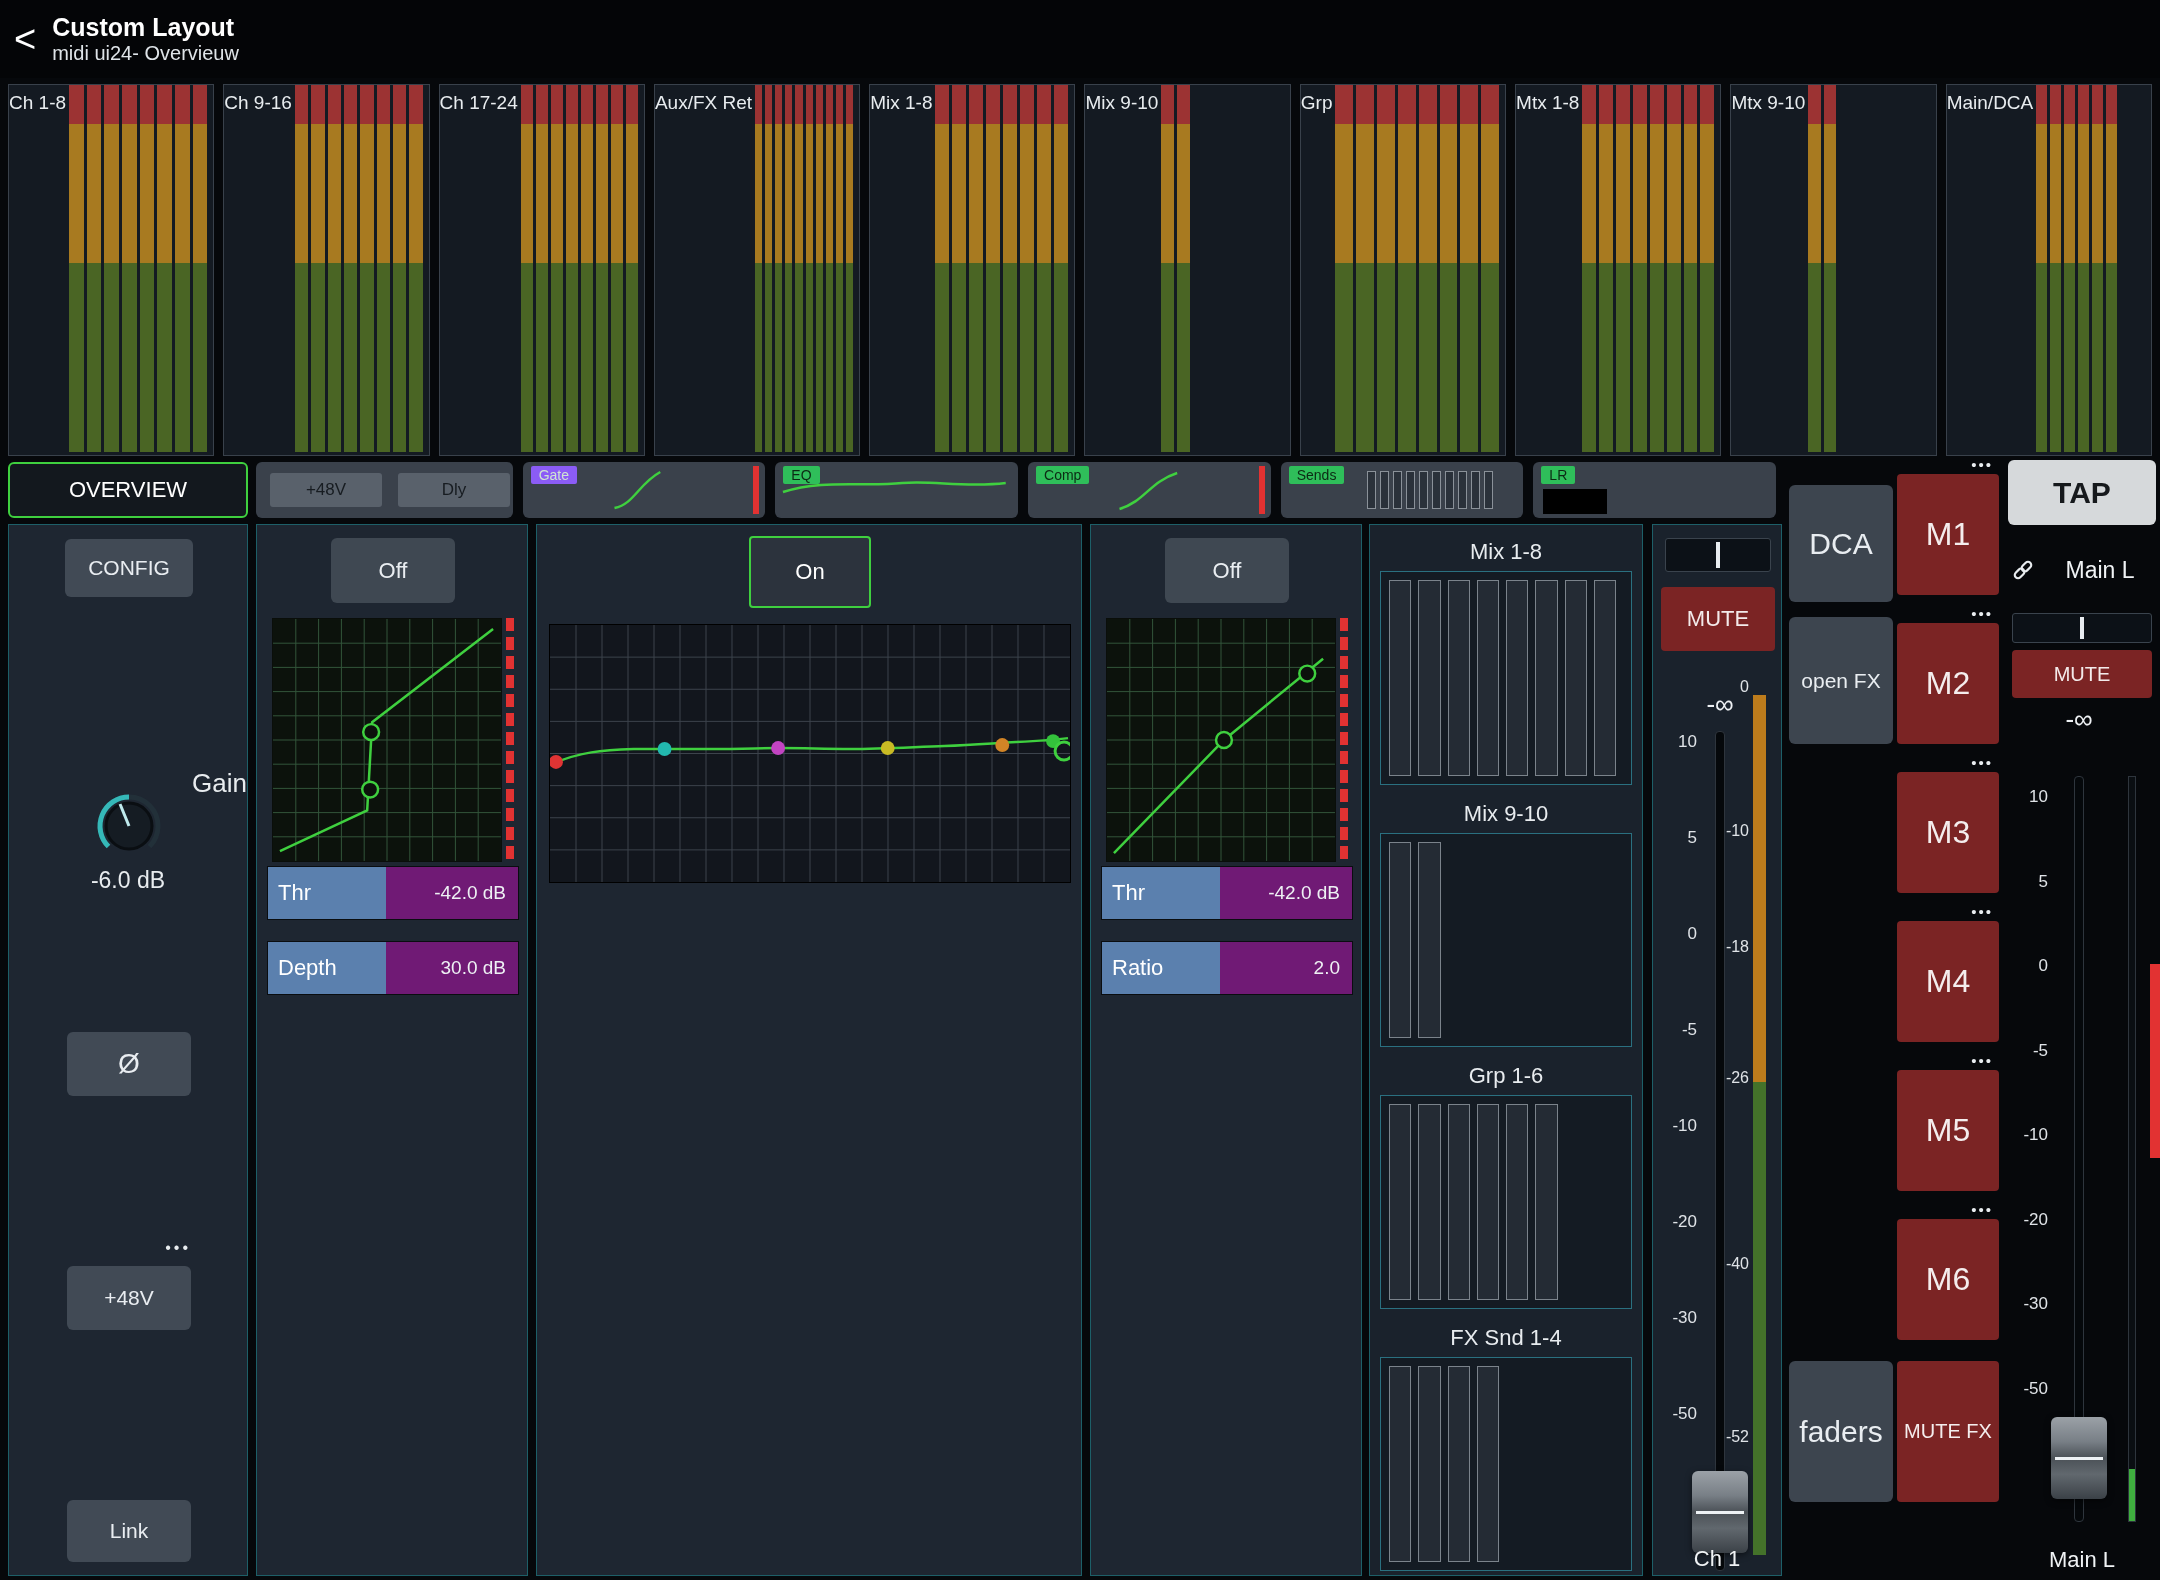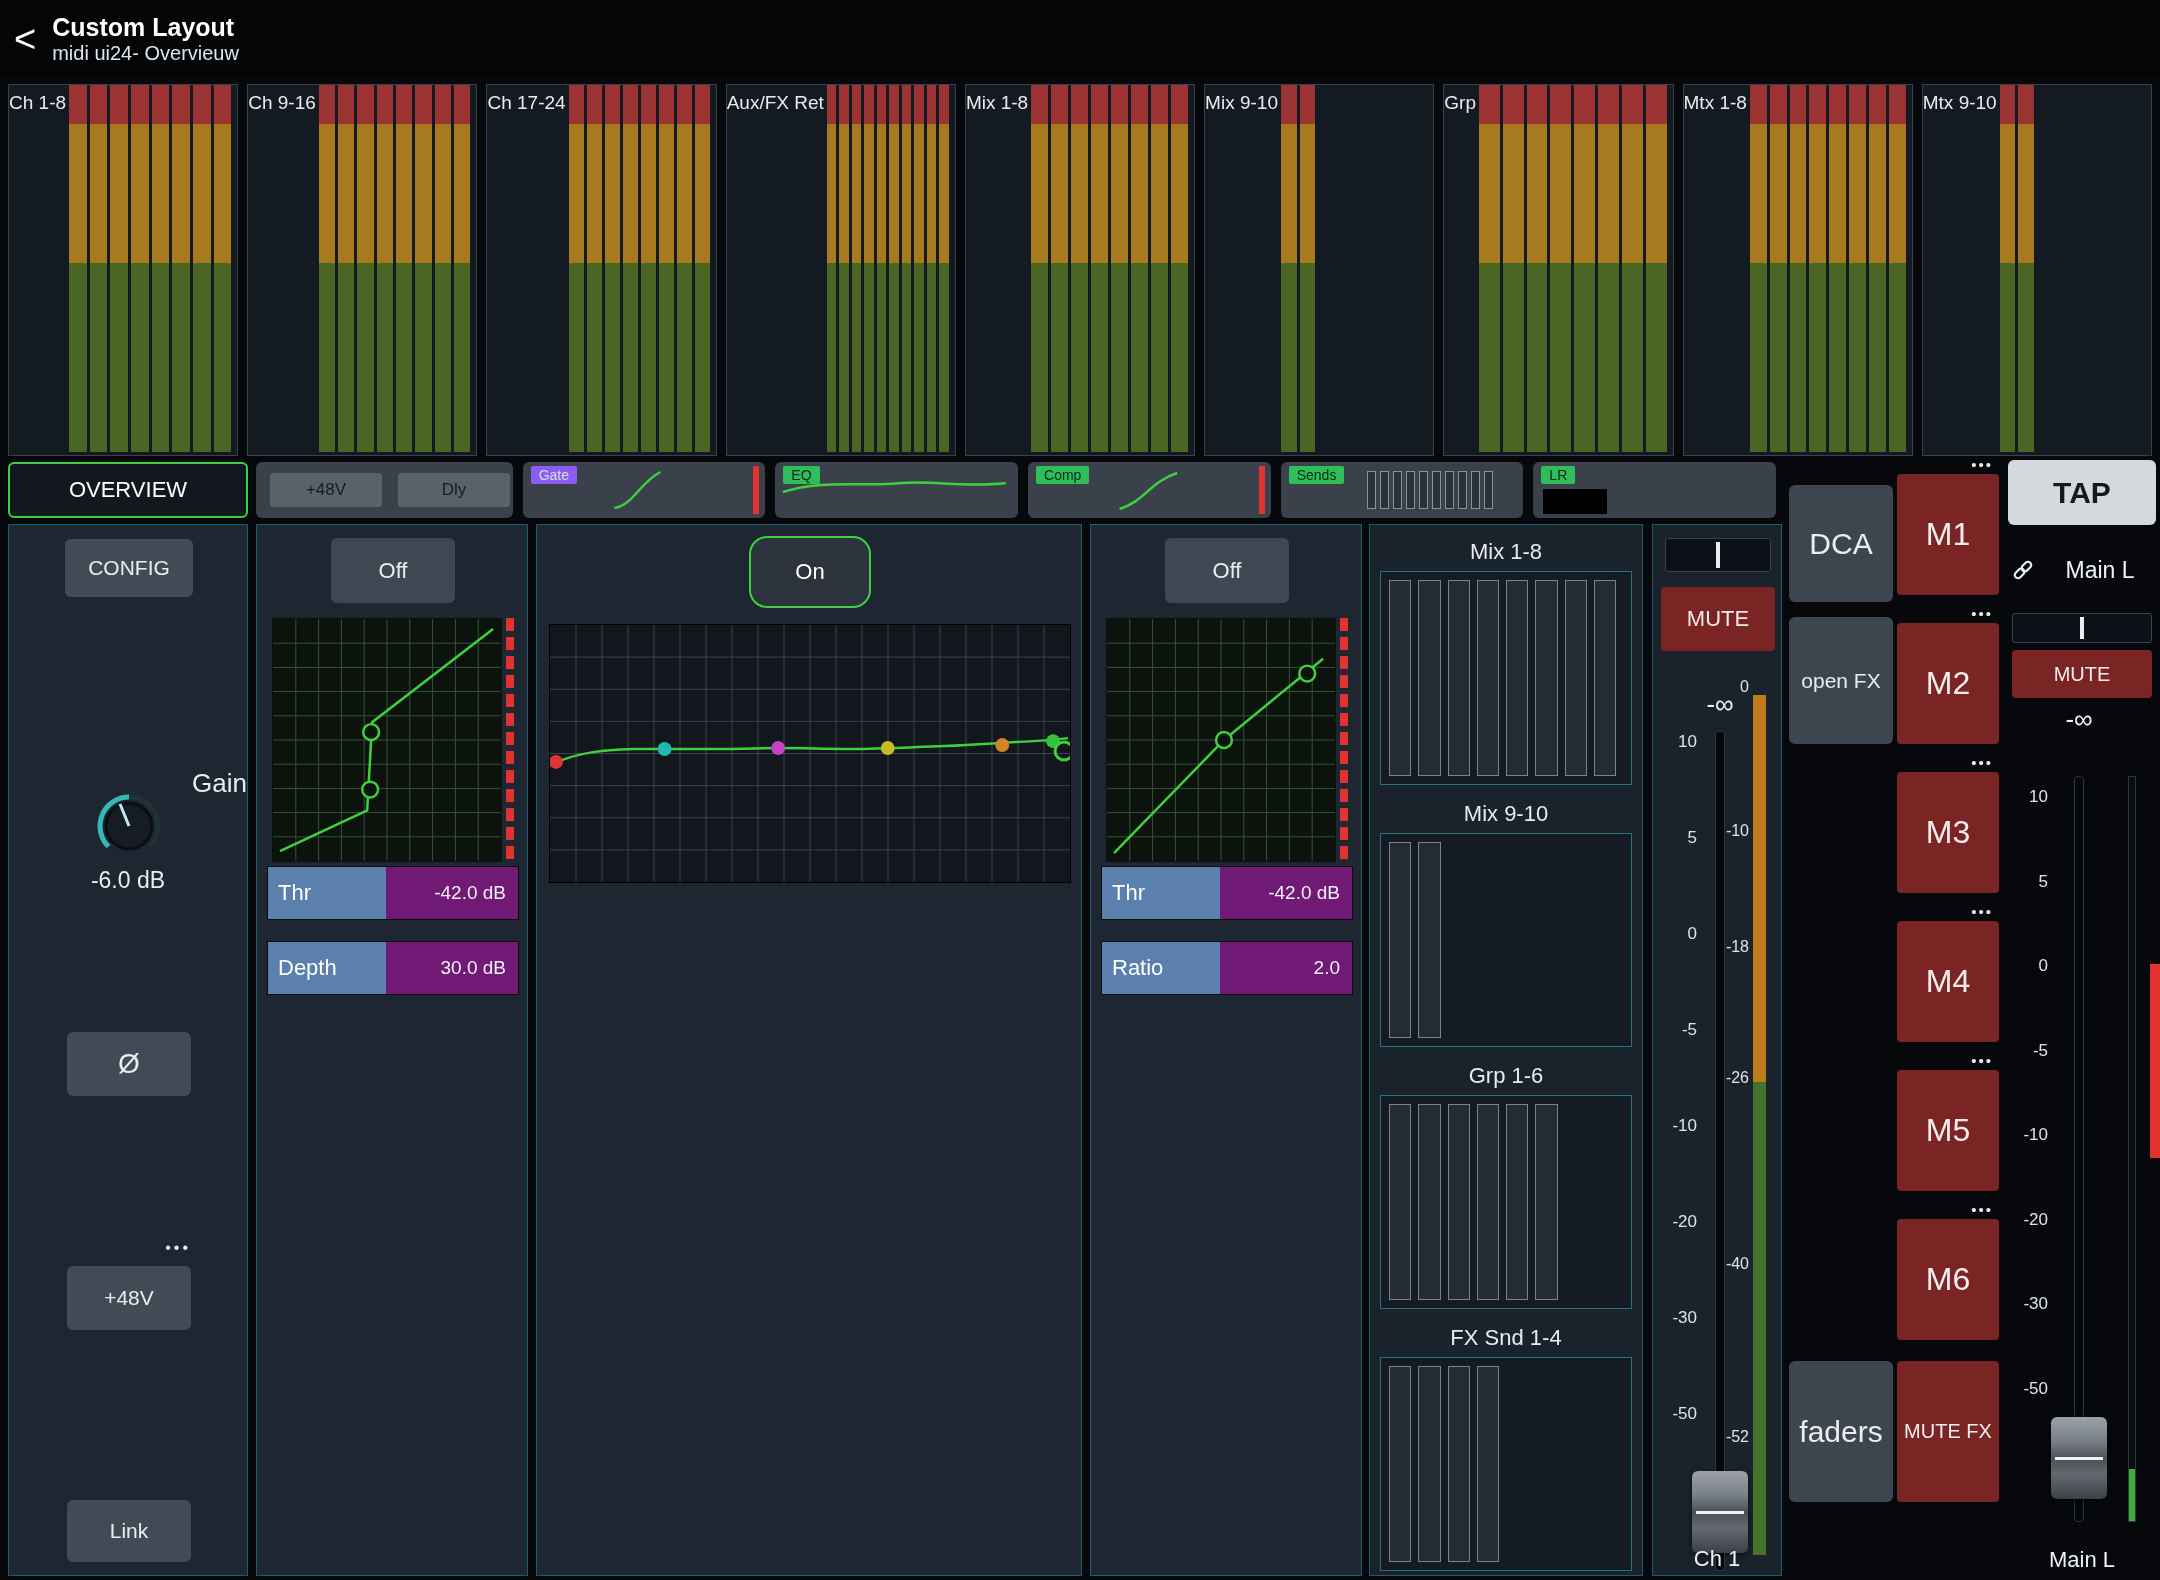--- a/index.html
+++ b/index.html
@@ -58,21 +58,21 @@
   .phase-btn{left:58px;top:507px;width:124px;height:64px;font-size:28px}
   .dots{position:absolute;left:0;top:714px;width:182px;text-align:right;font-size:16px;letter-spacing:3px;color:#e8ecef;cursor:pointer}
   .p48-btn{left:58px;top:741px;width:124px;height:64px;font-size:21px}
   .link-btn{left:58px;top:975px;width:124px;height:62px;font-size:21px}
 
   
   .state-btn{top:13px;width:124px;height:65px;font-size:22px;background:#3f4852}
   #gate-off{left:74px}
   #comp-off{left:74px}
   .on-btn{position:absolute;left:212px;top:11px;width:122px;height:72px;background:#2c333d;
-    border:2px solid var(--accent-green,#3fd03f);border-radius:18px;color:#fff;font-size:22px;font-family:inherit;cursor:pointer}
+    border:2px solid var(--accent-green,#3fd03f);border-radius:4px;color:#fff;font-size:22px;font-family:inherit;cursor:pointer}
   .graph-wrap{position:absolute;left:15px;top:93px;display:flex;gap:4px}
   svg.graph{width:230px;height:244px;background:#0c120c;border:1px solid #0a0e0a}
   .red-dash{width:8px;height:244px;background:repeating-linear-gradient(180deg,var(--clip-red,#e23232) 0 13px,rgba(0,0,0,0) 13px 19px)}
   .curve{fill:none;stroke:var(--accent-green,#3cd23c);stroke-width:2.5px;vector-effect:non-scaling-stroke}
   .node{fill:#0c120c;stroke:var(--accent-green,#3cd23c);stroke-width:2.5px}
   #eq-graph{position:absolute;left:12px;top:99px;width:522px;height:259px;background:#12161d;border:1px solid #000}
   .param-row{position:absolute;left:10px;width:252px;height:54px;display:flex;border:1px solid #0a0d10}
   .row1{top:341px}.row2{top:416px}
   .param-label{width:47%;background:var(--param-blue,#5b80ae);color:#fff;font-size:22px;display:flex;align-items:center;padding-left:10px}
   .param-value{flex:1;background:#701a75;color:#eef1f4;font-size:19px;display:flex;align-items:center;justify-content:flex-end;padding-right:12px;cursor:pointer}
@@ -240,20 +240,31 @@
           <div class="mb-bar" style="width: calc(12.5% - 3px); background: linear-gradient(rgb(156, 51, 51) 0px, rgb(156, 51, 51) 10.5%, rgb(168, 122, 32) 10.5%, rgb(168, 122, 32) 48.5%, rgb(74, 101, 36) 48.5%, rgb(74, 101, 36) 100%);"></div>
           <div class="mb-bar" style="width: calc(12.5% - 3px); background: linear-gradient(rgb(156, 51, 51) 0px, rgb(156, 51, 51) 10.5%, rgb(168, 122, 32) 10.5%, rgb(168, 122, 32) 48.5%, rgb(74, 101, 36) 48.5%, rgb(74, 101, 36) 100%);"></div>
           <div class="mb-bar" style="width: calc(12.5% - 3px); background: linear-gradient(rgb(156, 51, 51) 0px, rgb(156, 51, 51) 10.5%, rgb(168, 122, 32) 10.5%, rgb(168, 122, 32) 48.5%, rgb(74, 101, 36) 48.5%, rgb(74, 101, 36) 100%);"></div>
           <div class="mb-bar" style="width: calc(12.5% - 3px); background: linear-gradient(rgb(156, 51, 51) 0px, rgb(156, 51, 51) 10.5%, rgb(168, 122, 32) 10.5%, rgb(168, 122, 32) 48.5%, rgb(74, 101, 36) 48.5%, rgb(74, 101, 36) 100%);"></div>
           <div class="mb-bar" style="width: calc(12.5% - 3px); background: linear-gradient(rgb(156, 51, 51) 0px, rgb(156, 51, 51) 10.5%, rgb(168, 122, 32) 10.5%, rgb(168, 122, 32) 48.5%, rgb(74, 101, 36) 48.5%, rgb(74, 101, 36) 100%);"></div>
         </div>
       </div>
       <div class="mb-group">
         <div class="mb-label">Mtx 9-10</div>
         <div class="mb-bars">
+          <div class="mb-bar" style="width: calc(12.5% - 3px); background: linear-gradient(rgb(156, 51, 51) 0px, rgb(156, 51, 51) 10.5%, rgb(168, 122, 32) 10.5%, rgb(168, 122, 32) 48.5%, rgb(74, 101, 36) 48.5%, rgb(74, 101, 36) 100%);"></div>
+          <div class="mb-bar" style="width: calc(12.5% - 3px); background: linear-gradient(rgb(156, 51, 51) 0px, rgb(156, 51, 51) 10.5%, rgb(168, 122, 32) 10.5%, rgb(168, 122, 32) 48.5%, rgb(74, 101, 36) 48.5%, rgb(74, 101, 36) 100%);"></div>
+        </div>
+      </div>
+      <div class="mb-group">
+        <div class="mb-label">Main/DCA</div>
+        <div class="mb-bars">
+          <div class="mb-bar" style="width: calc(12.5% - 3px); background: linear-gradient(rgb(156, 51, 51) 0px, rgb(156, 51, 51) 10.5%, rgb(168, 122, 32) 10.5%, rgb(168, 122, 32) 48.5%, rgb(74, 101, 36) 48.5%, rgb(74, 101, 36) 100%);"></div>
+          <div class="mb-bar" style="width: calc(12.5% - 3px); background: linear-gradient(rgb(156, 51, 51) 0px, rgb(156, 51, 51) 10.5%, rgb(168, 122, 32) 10.5%, rgb(168, 122, 32) 48.5%, rgb(74, 101, 36) 48.5%, rgb(74, 101, 36) 100%);"></div>
+          <div class="mb-bar" style="width: calc(12.5% - 3px); background: linear-gradient(rgb(156, 51, 51) 0px, rgb(156, 51, 51) 10.5%, rgb(168, 122, 32) 10.5%, rgb(168, 122, 32) 48.5%, rgb(74, 101, 36) 48.5%, rgb(74, 101, 36) 100%);"></div>
+          <div class="mb-bar" style="width: calc(12.5% - 3px); background: linear-gradient(rgb(156, 51, 51) 0px, rgb(156, 51, 51) 10.5%, rgb(168, 122, 32) 10.5%, rgb(168, 122, 32) 48.5%, rgb(74, 101, 36) 48.5%, rgb(74, 101, 36) 100%);"></div>
           <div class="mb-bar" style="width: calc(12.5% - 3px); background: linear-gradient(rgb(156, 51, 51) 0px, rgb(156, 51, 51) 10.5%, rgb(168, 122, 32) 10.5%, rgb(168, 122, 32) 48.5%, rgb(74, 101, 36) 48.5%, rgb(74, 101, 36) 100%);"></div>
           <div class="mb-bar" style="width: calc(12.5% - 3px); background: linear-gradient(rgb(156, 51, 51) 0px, rgb(156, 51, 51) 10.5%, rgb(168, 122, 32) 10.5%, rgb(168, 122, 32) 48.5%, rgb(74, 101, 36) 48.5%, rgb(74, 101, 36) 100%);"></div>
         </div>
       </div>
     </div>
 
   <button class="overview-btn">OVERVIEW</button>
   <div class="mini-panels">
     <div class="mini-panel p48">
       <button class="chip">+48V</button>

